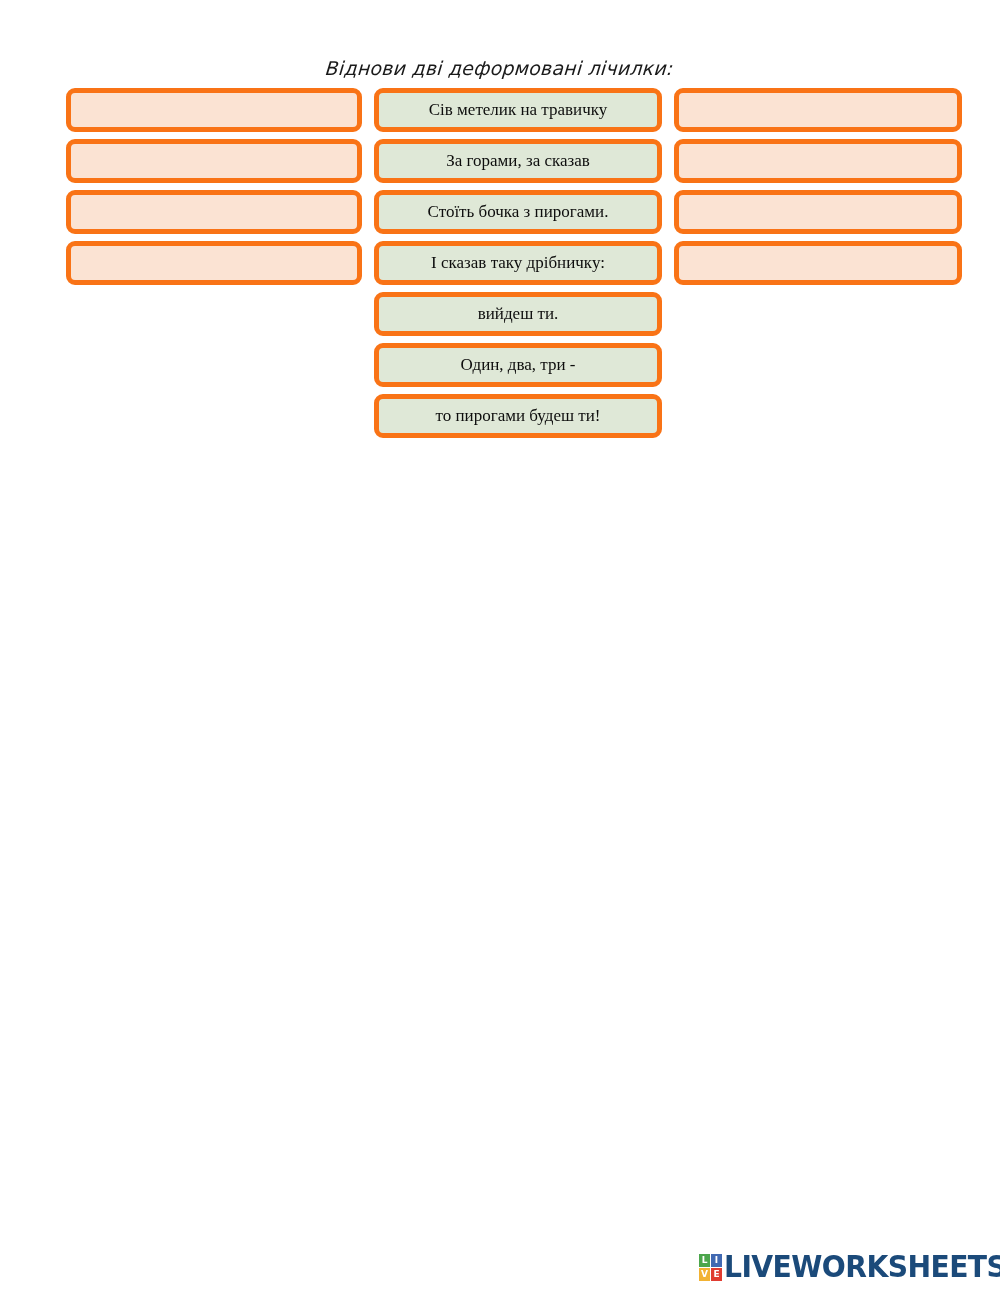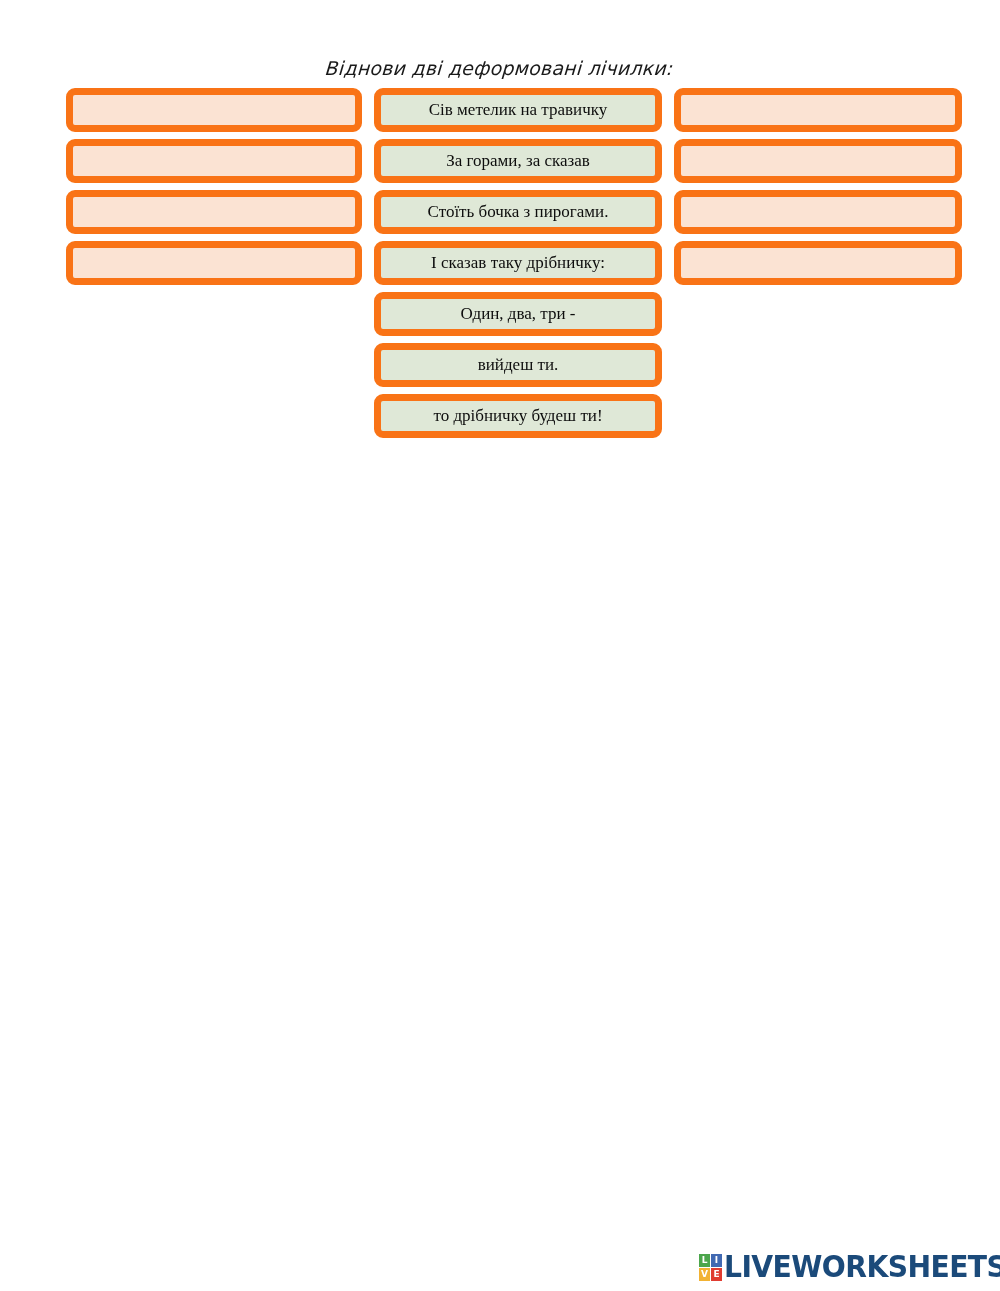--- a/index.html
+++ b/index.html
@@ -42,21 +42,21 @@
     gap: 7px;
   }
   #left-drop-column  { left: 66px;  width: 296px; }
   #center-phrase-column { left: 374px; width: 288px; }
   #right-drop-column { left: 674px; width: 288px; }
 
   
   .card {
     box-sizing: border-box;
     height: 44px;
-    border: 7px solid #f97316;
+    border: 5px solid #f97316;
     border-radius: 9px;
     display: flex;
     align-items: center;
     justify-content: center;
     text-align: center;
     padding: 0 8px;
     line-height: 1.1;
   }
 
   .drop-slot {
@@ -117,23 +117,23 @@
   <div class="card drop-slot"></div>
   <div class="card drop-slot"></div>
   <div class="card drop-slot"></div>
 </div>
 
 <div class="column" id="center-phrase-column">
   <div class="card phrase-card">Сів метелик на травичку</div>
   <div class="card phrase-card">За горами, за сказав</div>
   <div class="card phrase-card">Стоїть бочка з пирогами.</div>
   <div class="card phrase-card">І сказав таку дрібничку:</div>
+  <div class="card phrase-card">вийдеш ти.</div>
   <div class="card phrase-card">Один, два, три -</div>
-  <div class="card phrase-card">вийдеш ти.</div>
-  <div class="card phrase-card">то дрібничку будеш ти!</div>
+  <div class="card phrase-card">то пирогами будеш ти!</div>
 </div>
 
 <div class="column" id="right-drop-column">
   <div class="card drop-slot"></div>
   <div class="card drop-slot"></div>
   <div class="card drop-slot"></div>
   <div class="card drop-slot"></div>
 </div>
 
 <div id="liveworksheets-logo">

